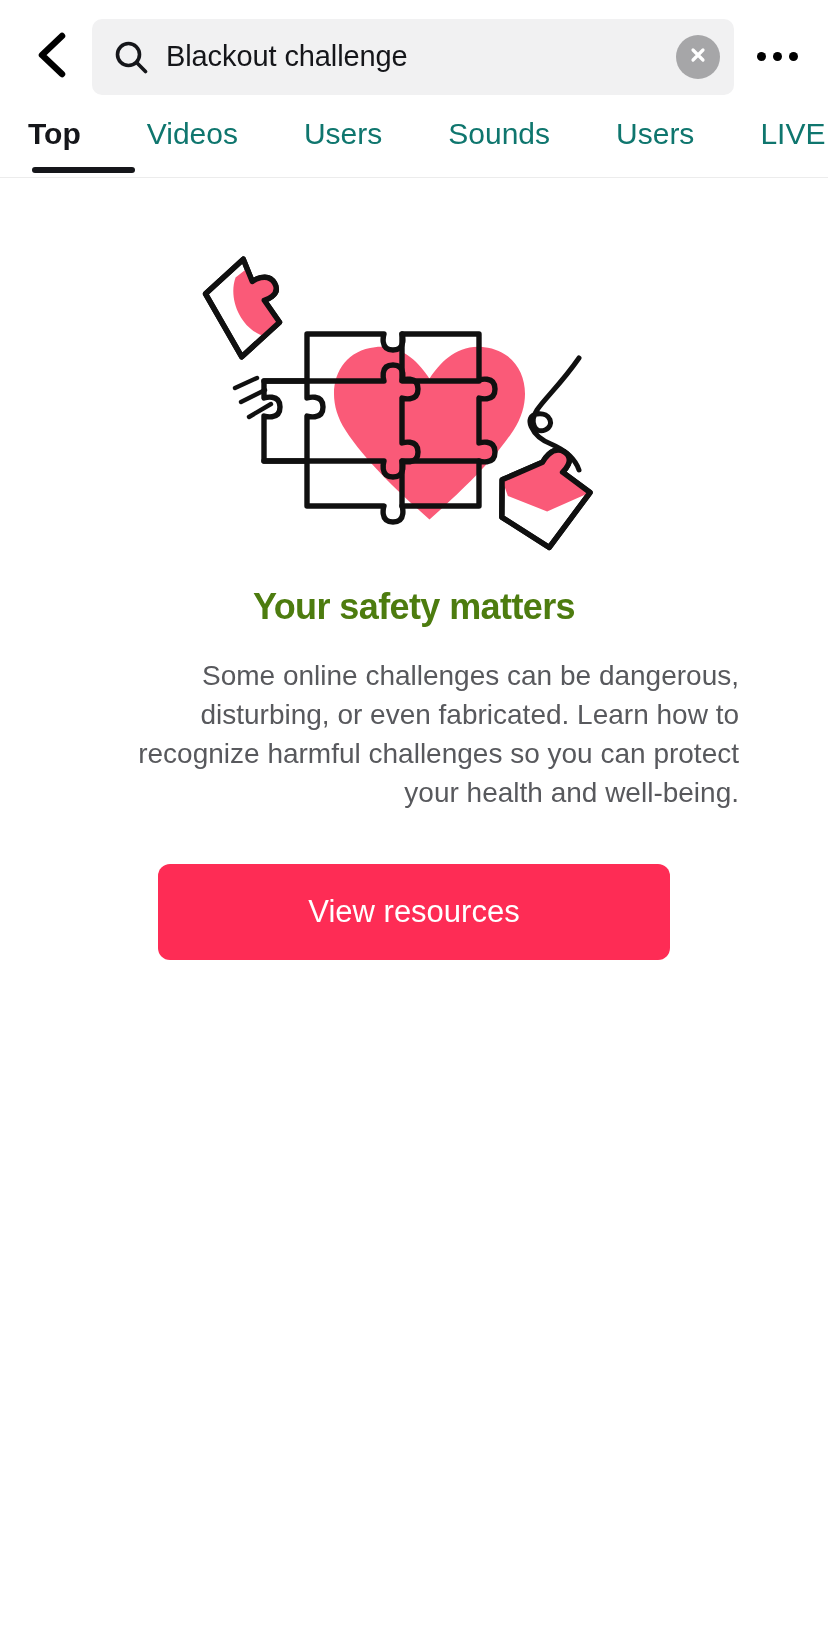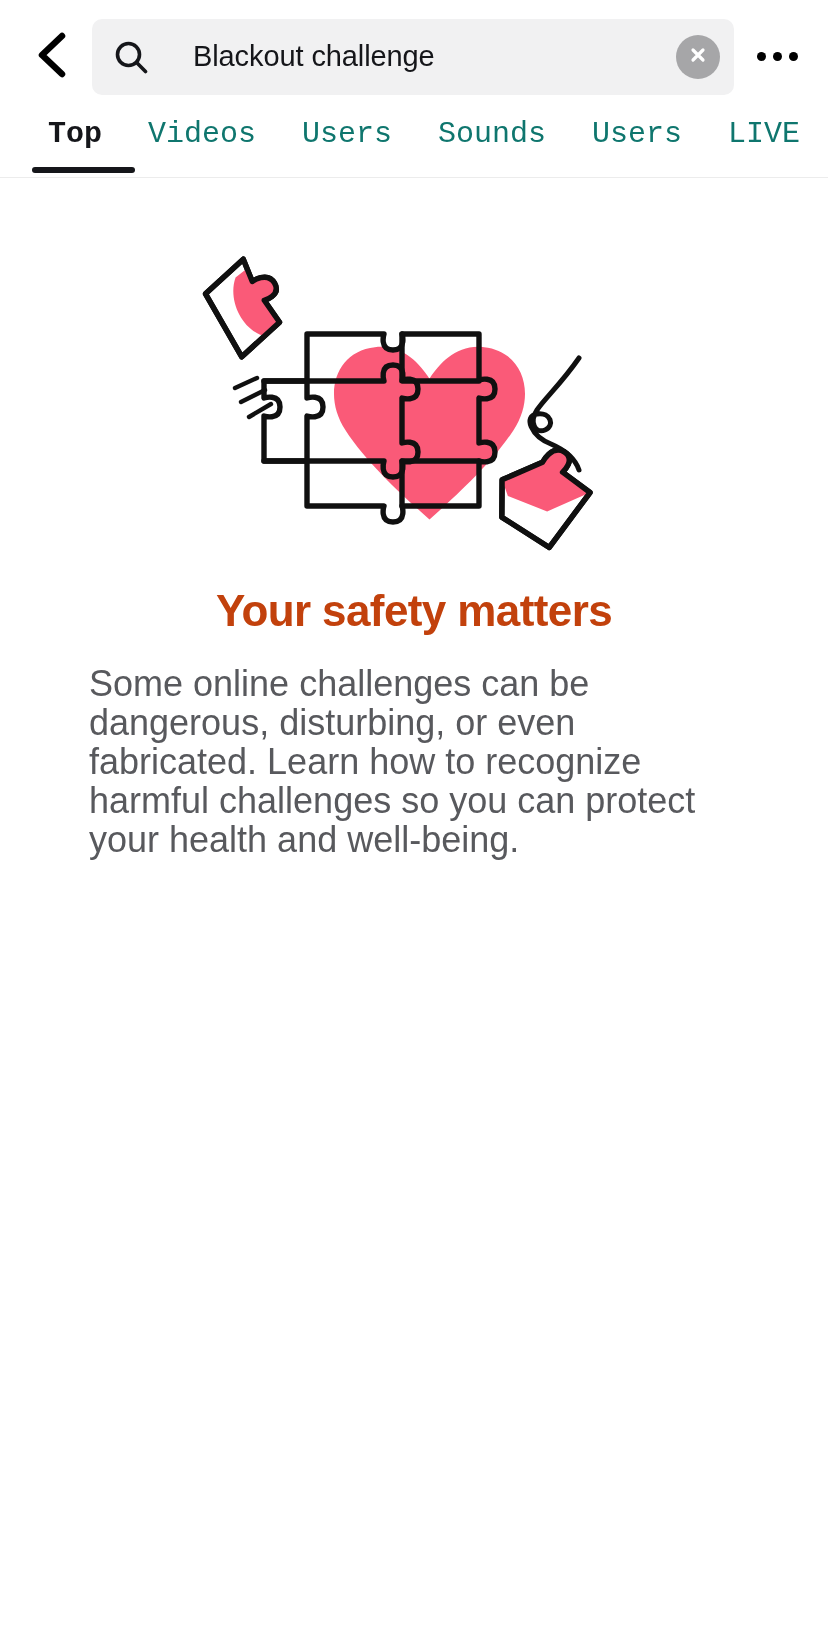--- a/index.html
+++ b/index.html
@@ -28,21 +28,20 @@
   .search-pill {
     flex:1 1 auto;
     height:76px;
     margin:0 10px 0 12px;
     background:#f1f1f2;
     border-radius:10px;
     display:flex;
     align-items:center;
     padding:0 14px 0 22px;
     position:relative;
-    gap:27px;
   }
   .search-icon { flex:0 0 auto; display:flex; align-items:center; }
   .search-value {
     flex:1 1 auto;
     margin-left:18px;
     font-size:29px;
     color:#15161a;
     letter-spacing:-0.1px;
     white-space:nowrap;
     overflow:hidden;
@@ -67,26 +66,25 @@
     background:#000000;
     display:block;
   }
 
   
   .tabbar {
     position:relative;
     height:65px;
     display:flex;
     align-items:flex-start;
-    padding-left:48px;
-    gap:46px;
+    padding-left:28px;
+    gap:66px;
     border-bottom:1px solid #ececec;
     overflow:hidden;
     white-space:nowrap;
-    font-family:Liberation Mono, monospace;
   }
   .tab {
     font-size:30px;
     color:#0f766e;
     line-height:1;
     padding-top:6px;
     cursor:pointer;
     flex:0 0 auto;
   }
   .tab.active {
@@ -106,30 +104,30 @@
   
   .safety {
     padding-top:60px;
     display:flex;
     flex-direction:column;
     align-items:center;
   }
   .illustration { width:470px; height:330px; }
   .title {
     margin-top:18px;
-    font-size:44px;
+    font-size:36px;
     font-weight:bold;
-    color:#c2410c;
+    color:#4d7c0f;
     letter-spacing:-0.6px;
   }
   .desc {
     margin-top:28px;
     width:650px;
-    text-align:left;
-    font-size:36px;
+    text-align:right;
+    font-size:28px;
     line-height:39px;
     color:#58595d;
   }
   .primary-btn {
     margin-top:52px;
     width:512px;
     height:96px;
     background:#fe2c55;
     border:none;
     border-radius:12px;
@@ -289,14 +287,15 @@
                  C 74 16, 64 32, 64 32
                  L 96 44 L 72 108 L 18 92 Z" fill="none" stroke="#101010" stroke-width="5.4" stroke-linejoin="round" stroke-linecap="round"></path>
       </g>
     </svg>
   </div>
 
   <div class="title">Your safety matters</div>
 
   <div class="desc">Some online challenges can be dangerous, disturbing, or even fabricated. Learn how to recognize harmful challenges so you can protect your health and well-being.</div>
 
+  <button class="primary-btn">View resources</button>
 
 </div>
 
 </body></html>

